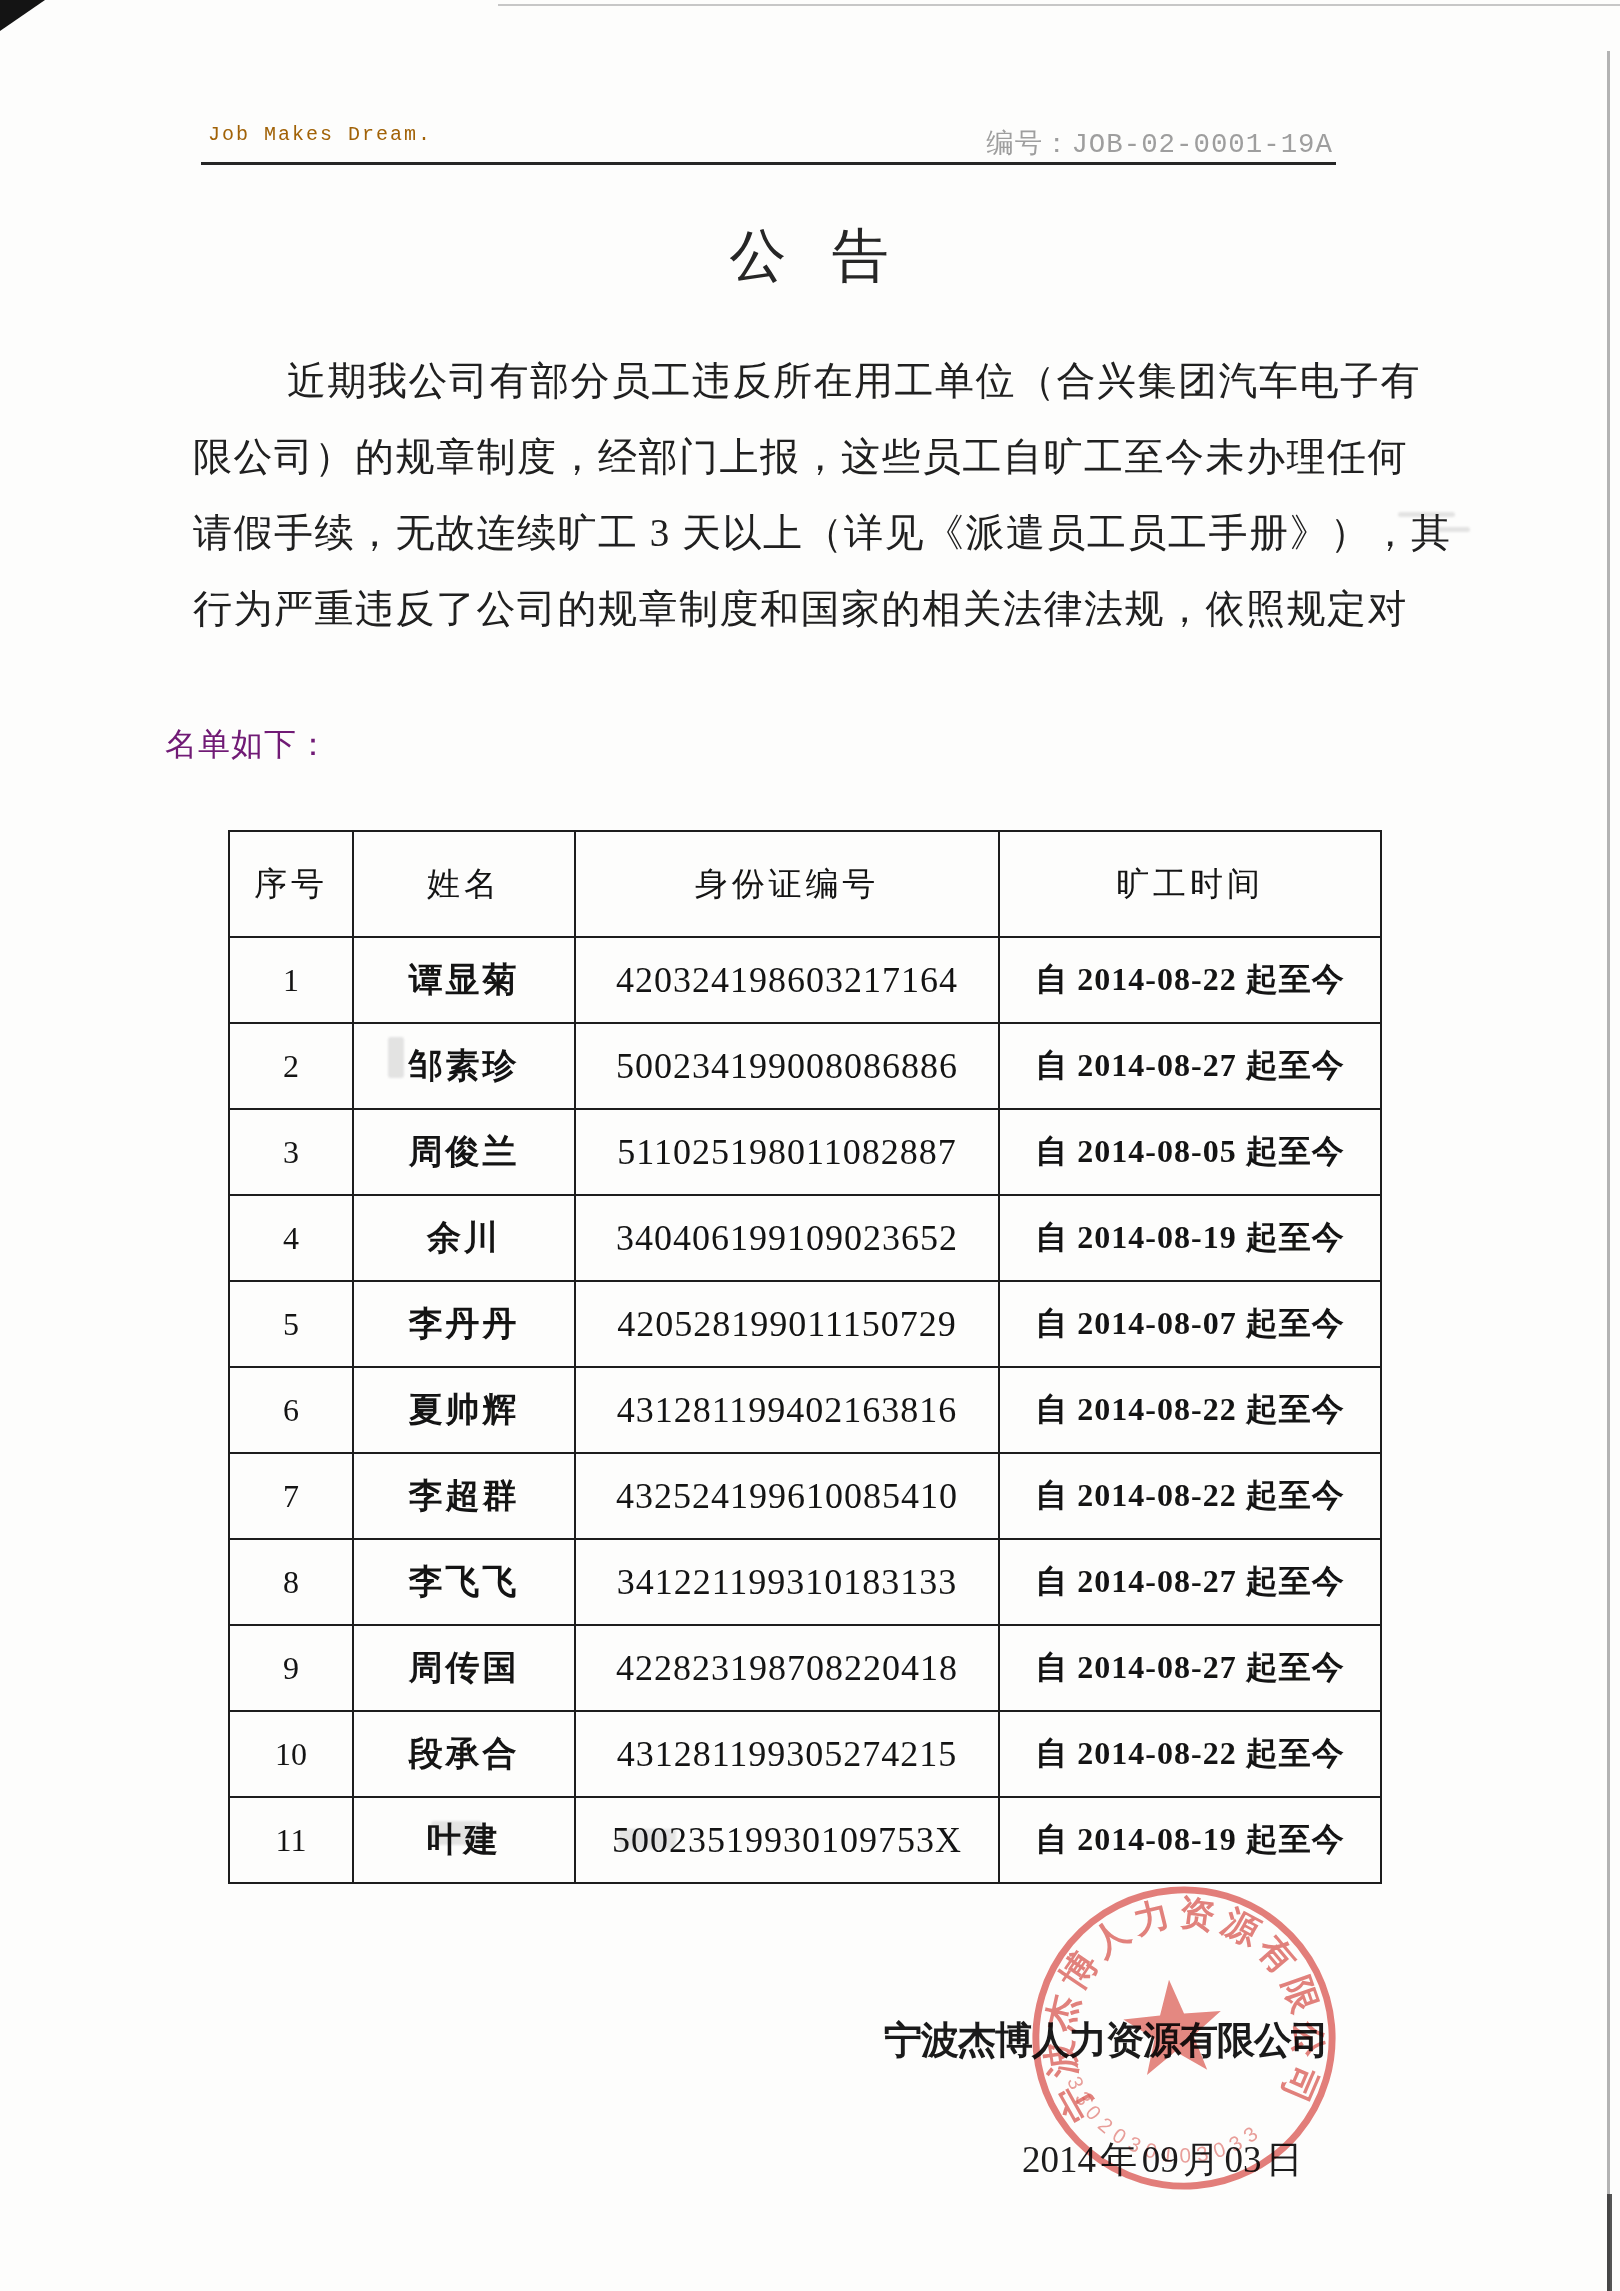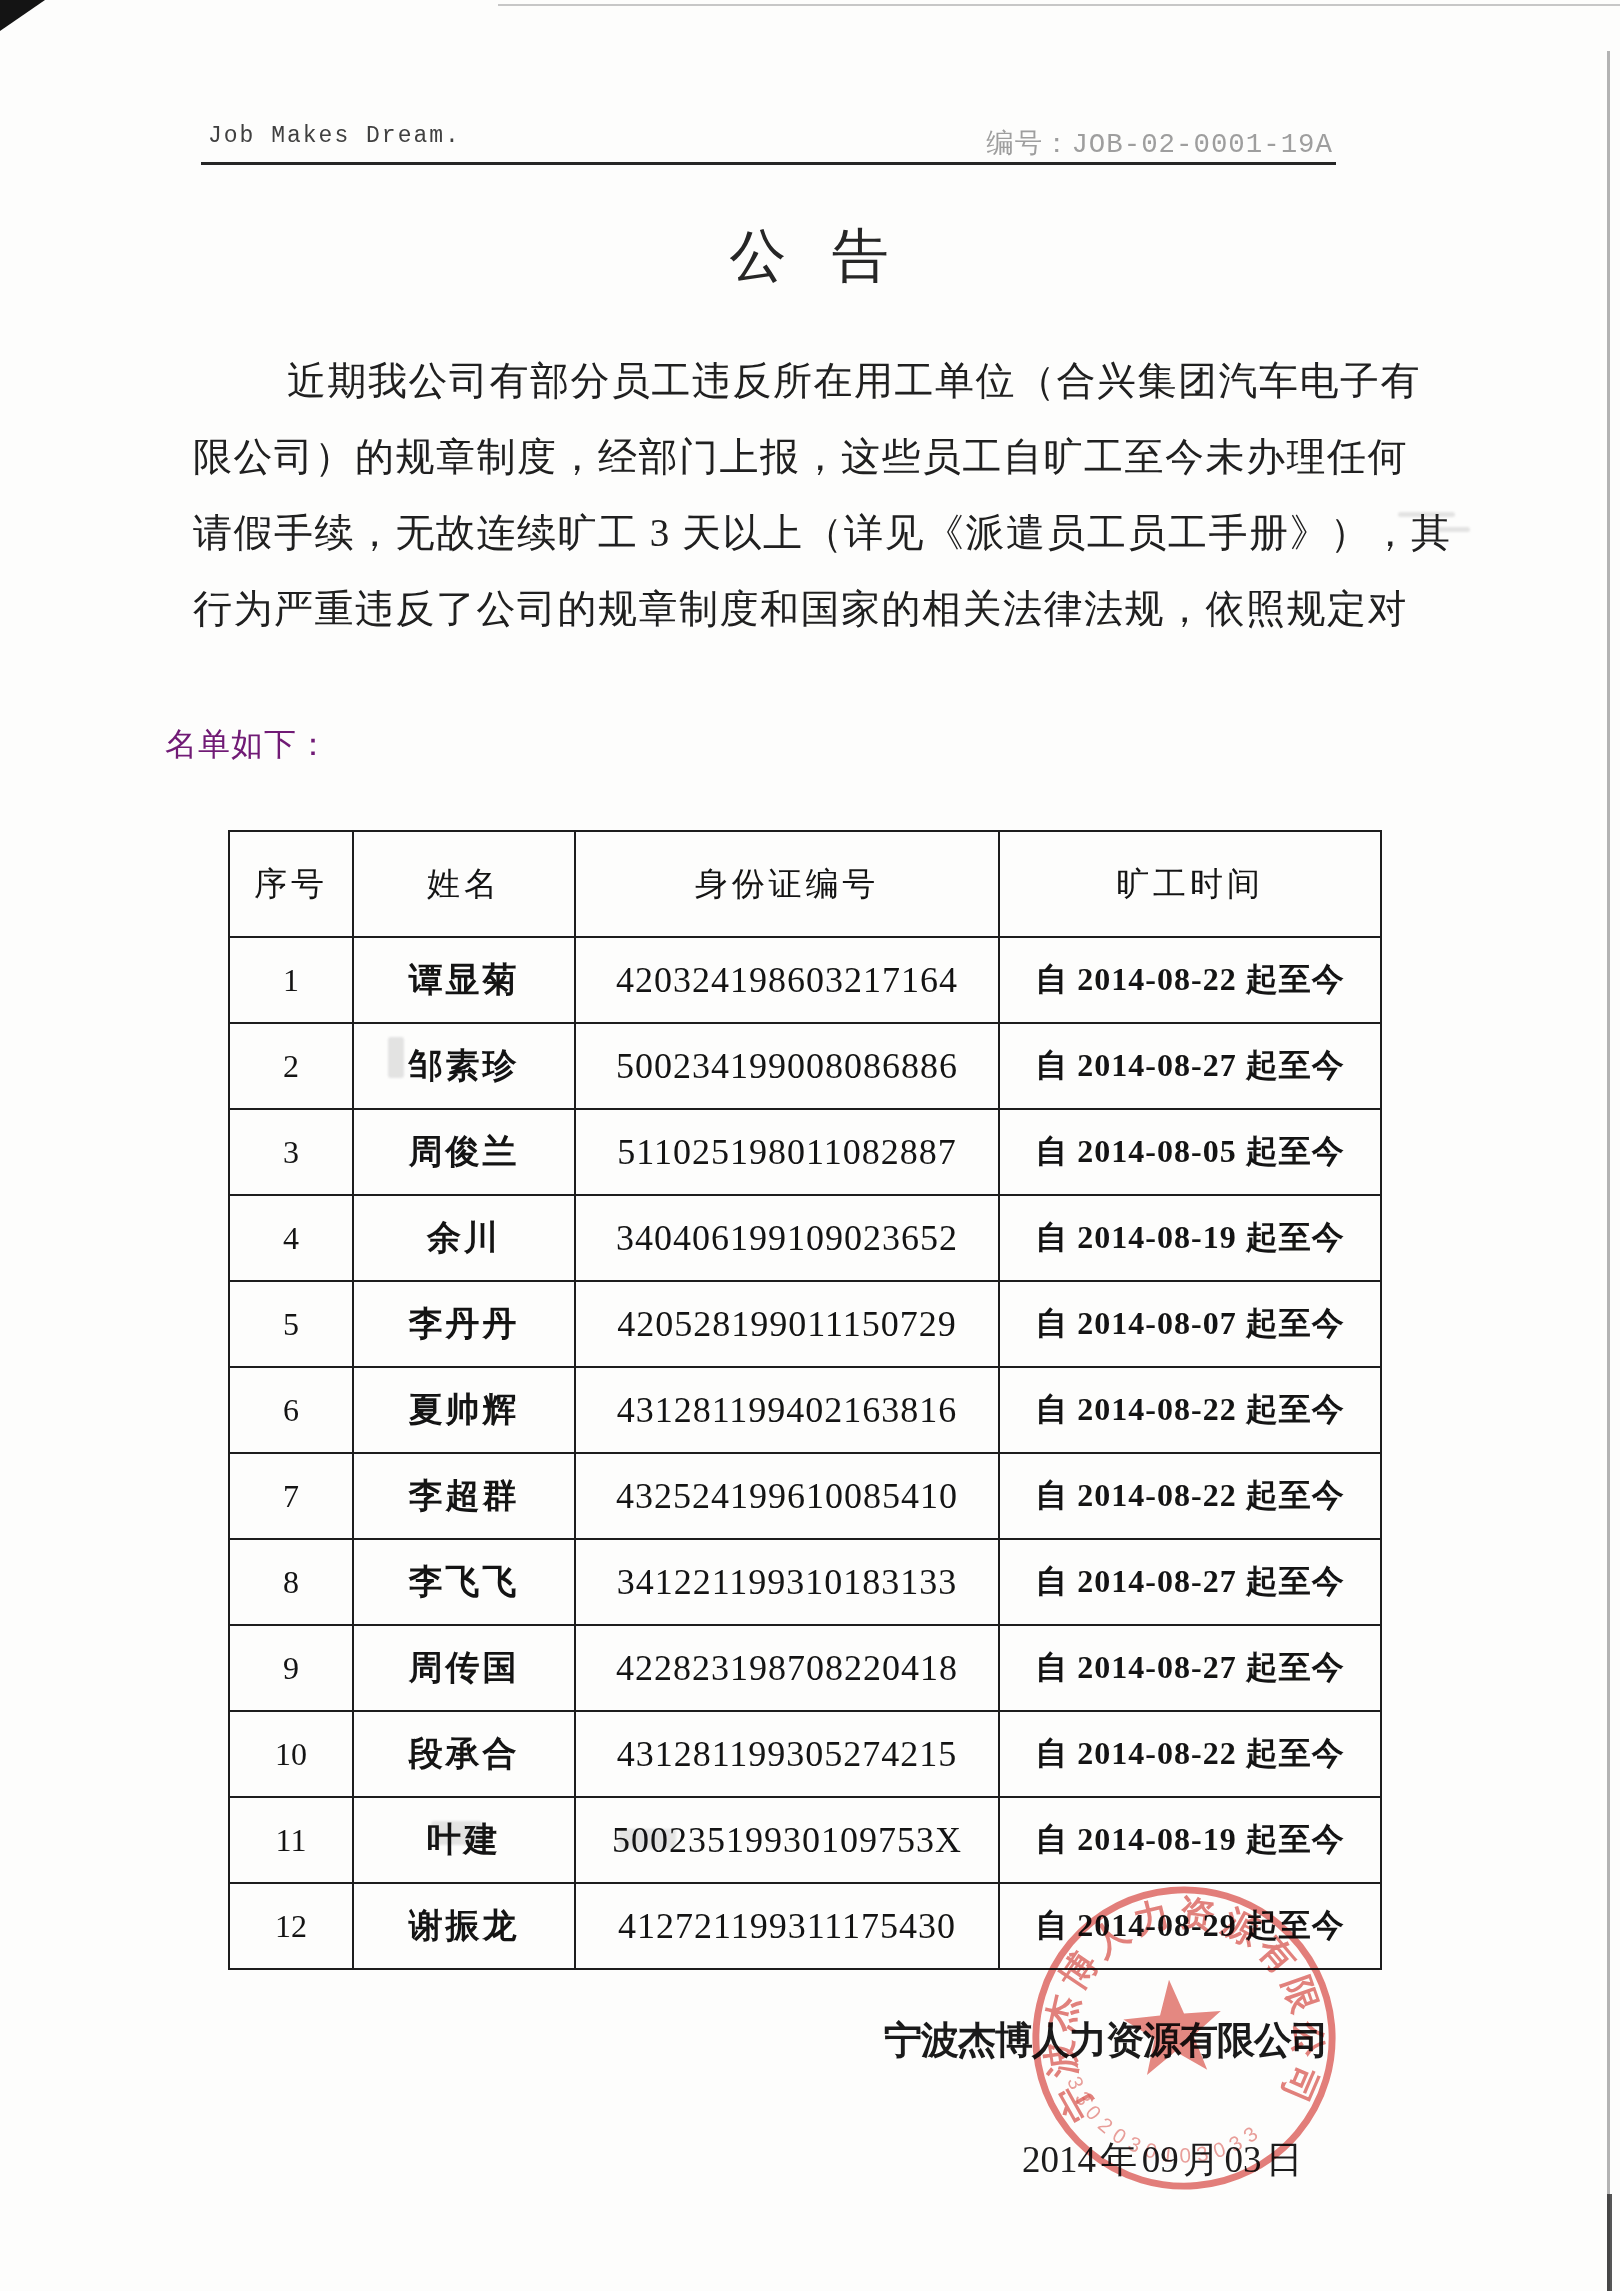--- a/index.html
+++ b/index.html
@@ -18,21 +18,21 @@
   .smudge{position:absolute;background:#c4c4c4;opacity:.45;border-radius:2.9px;filter:blur(1px);}
   .s1{left:388px;top:1037px;width:15.7px;height:41px;}
   .s2{left:431px;top:1821px;width:51px;height:23.5px;}
   .s3{left:619px;top:1829px;width:57px;height:19.6px;}
   .s4{left:1398px;top:512px;width:57px;height:4.9px;}
   .s5{left:1423px;top:527px;width:47px;height:4.9px;}
   
   .slogan{
     position:absolute;left:208px;top:123px;
     font-family:"Liberation Mono","DejaVu Sans Mono",monospace;
-    font-size:23px;letter-spacing:2px;color:#404040;
+    font-size:20px;letter-spacing:2px;color:#a16207;
   }
   .docno{
     position:absolute;top:125px;right:287px;
     font-size:27.4px;color:#9e9e9e;letter-spacing:1px;
   }
   .docno .code{font-family:"Liberation Mono","DejaVu Sans Mono",monospace;letter-spacing:1px;}
   .header-rule{position:absolute;left:201px;top:162px;width:1135px;height:2.9px;background:#262626;}
   
   .doc-title{
     position:absolute;left:0;top:218px;width:100%;
@@ -185,26 +185,20 @@
         <td class="c-idx">10</td>
         <td class="c-name">段承合</td>
         <td class="c-id">431281199305274215</td>
         <td class="c-period">自 2014-08-22 起至今</td>
       </tr>
       <tr class="data">
         <td class="c-idx">11</td>
         <td class="c-name">叶建</td>
         <td class="c-id">50023519930109753X</td>
         <td class="c-period">自 2014-08-19 起至今</td>
-      </tr>
-      <tr class="data">
-        <td class="c-idx">12</td>
-        <td class="c-name">谢振龙</td>
-        <td class="c-id">412721199311175430</td>
-        <td class="c-period">自 2014-08-29 起至今</td>
       </tr>
     </tbody>
   </table>
 
   <div class="footer-company">宁波杰博人力资源有限公司</div>
   <div class="footer-date">2014 年 09 月 03 日</div>
 
   <div class="stamp">
     <svg width="316" height="316" viewBox="0 0 320 320">
       <defs>

